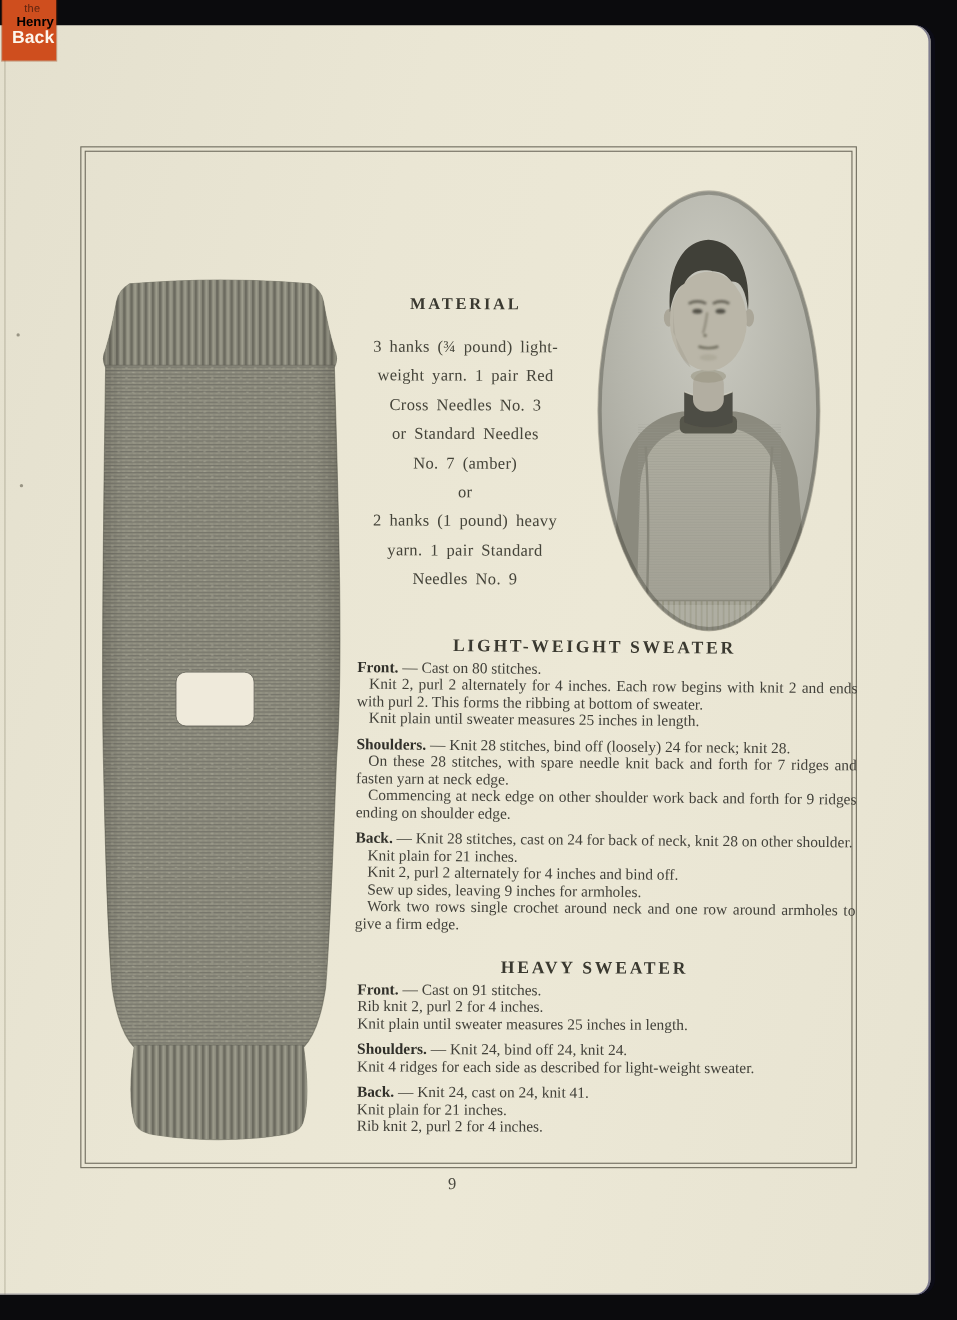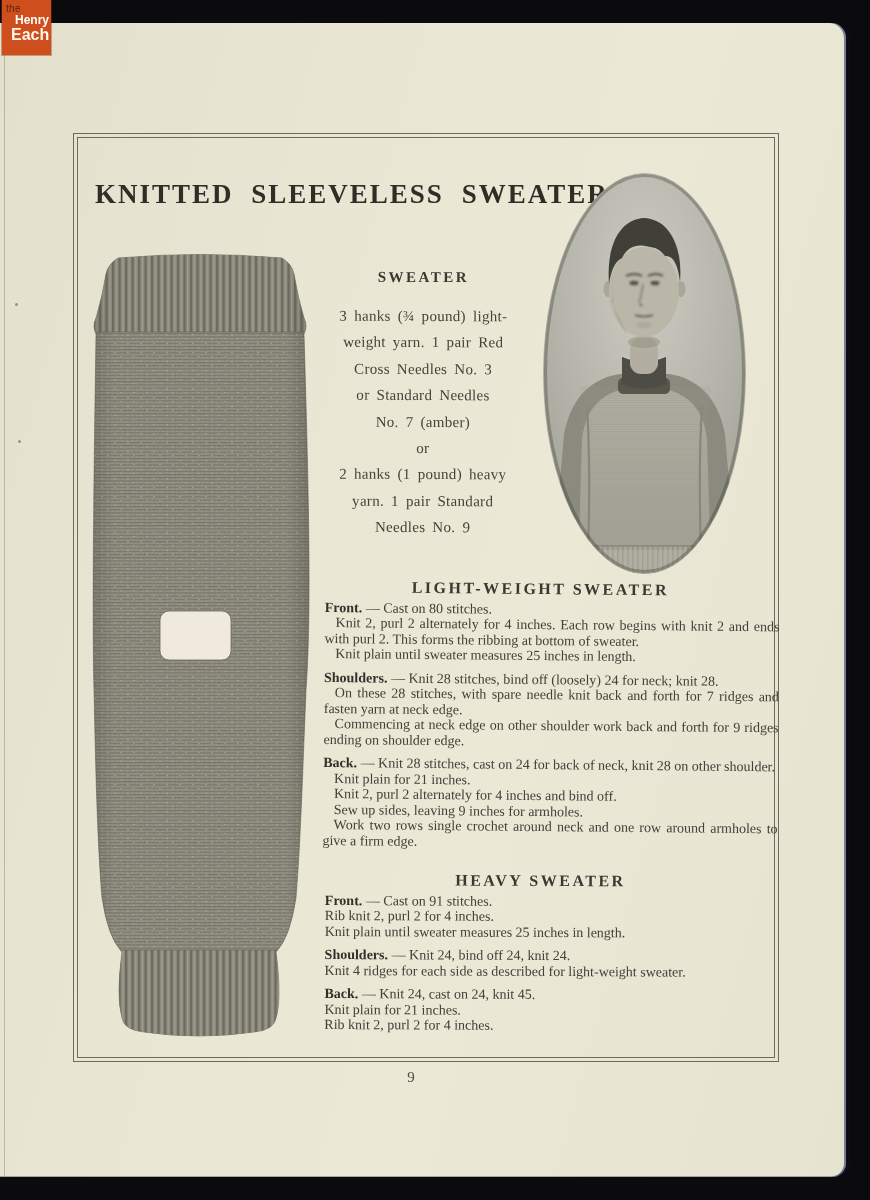--- a/index.html
+++ b/index.html
@@ -37,36 +37,35 @@
   .instructions p.gap{margin-top:8px;}
   
   .sweater-fig{position:absolute;left:86px;top:227px;width:228px;height:792px;margin:0;}
   .portrait-fig{position:absolute;left:542px;top:149px;width:205px;height:403px;margin:0;}
   
   .page-number{position:absolute;left:73px;top:1046px;width:704px;text-align:center;
                font-size:15px;color:#4a4940;transform:translateX(-14px);}
   
   .logo{position:absolute;left:2px;top:0;width:49px;height:55px;background:#cf4e1e;
         font-family:"Liberation Sans","DejaVu Sans",sans-serif;box-shadow:0 0 0 1px rgba(150,50,10,.4);}
-  .logo .l1{position:absolute;left:4px;top:3px;font-size:10px;color:#5e2410;letter-spacing:.3px;}
-  .logo .l2{position:absolute;left:13px;top:13px;font-size:12px;font-weight:700;color:#ffffff;}
+  .logo .l1{position:absolute;left:20px;top:3px;font-size:10px;color:#5e2410;letter-spacing:.3px;}
+  .logo .l2{position:absolute;left:13px;top:13px;font-size:12px;font-weight:700;color:#000000;}
   .logo .l3{position:absolute;left:9px;top:26px;font-size:16px;font-weight:700;color:#fdf6ec;}
 </style>
 </head>
 <body>
 
 <div class="stage">
 
   <div class="page">
     <div class="crease"></div>
     <div class="speck" style="left:15px;top:280px;"></div>
     <div class="speck" style="left:18px;top:417px;"></div>
     <div class="frame"></div>
 
-    <h1 class="title">KNITTED SLEEVELESS SWEATER</h1>
 
     <figure class="sweater-fig">
       <svg width="228" height="792" viewBox="0 0 228 792">
         <defs>
           <path id="swOutline" d="M 32 8 Q 114 1 196 8 Q 206 14 208 24 Q 212 48 218 68 Q 222 76 218 84
             C 222 220 226 360 220 440 C 216 540 214 600 210 648 Q 204 688 190 702
             Q 196 748 190 768 Q 188 780 168 782 Q 112 790 58 782 Q 38 780 36 768
             Q 30 746 36 702 Q 22 688 16 648 C 12 600 10 540 8 440 C 6 360 8 220 10 84
             Q 6 76 10 68 Q 16 48 20 24 Q 22 14 32 8 Z"></path>
           <clipPath id="swClip">
@@ -101,21 +100,21 @@
           <rect y="700" width="228" height="92" fill="url(#rib)"></rect>
           <line x1="0" y1="82" x2="228" y2="82" stroke="#626156" stroke-opacity="0.6"></line>
           <line x1="10" y1="700" x2="218" y2="700" stroke="#626156" stroke-opacity="0.6"></line>
           <rect width="228" height="792" fill="url(#shadeH)"></rect>
         </g>
         <rect x="74" y="361" width="71" height="49" rx="9" fill="#efeadb" stroke="#69685d" stroke-width="0.8"></rect>
       </svg>
     </figure>
 
     <section class="material">
-      <h2>SWEATER</h2>
+      <h2>MATERIAL</h2>
       <div class="mat-line">3 hanks (¾ pound) light-</div>
       <div class="mat-line">weight yarn.  1 pair Red</div>
       <div class="mat-line">Cross Needles No. 3</div>
       <div class="mat-line">or Standard Needles</div>
       <div class="mat-line">No. 7 (amber)</div>
       <div class="mat-line">or</div>
       <div class="mat-line">2 hanks (1 pound) heavy</div>
       <div class="mat-line">yarn.  1 pair Standard</div>
       <div class="mat-line">Needles No. 9</div>
     </section>
@@ -205,27 +204,27 @@
       <p class="ind"><span>Work two rows single crochet around neck and one row around armholes to give a firm edge.</span></p>
     </section>
 
     <section class="instructions sec-heavy">
       <h2>HEAVY SWEATER</h2>
       <p><b>Front.</b><span> — Cast on 91 stitches.</span></p>
       <p><span>Rib knit 2, purl 2 for 4 inches.</span></p>
       <p><span>Knit plain until sweater measures 25 inches in length.</span></p>
       <p class="gap"><b>Shoulders.</b><span> — Knit 24, bind off 24, knit 24.</span></p>
       <p><span>Knit 4 ridges for each side as described for light-weight sweater.</span></p>
-      <p class="gap"><b>Back.</b><span> — Knit 24, cast on 24, knit 45.</span></p>
+      <p class="gap"><b>Back.</b><span> — Knit 24, cast on 24, knit 41.</span></p>
       <p><span>Knit plain for 21 inches.</span></p>
       <p><span>Rib knit 2, purl 2 for 4 inches.</span></p>
     </section>
 
     <div class="page-number">9</div>
   </div>
 
   <div class="logo">
     <span class="l1">the</span>
     <span class="l2">Henry</span>
-    <span class="l3">Each</span>
+    <span class="l3">Back</span>
   </div>
 
 </div>
 
 </body></html>

